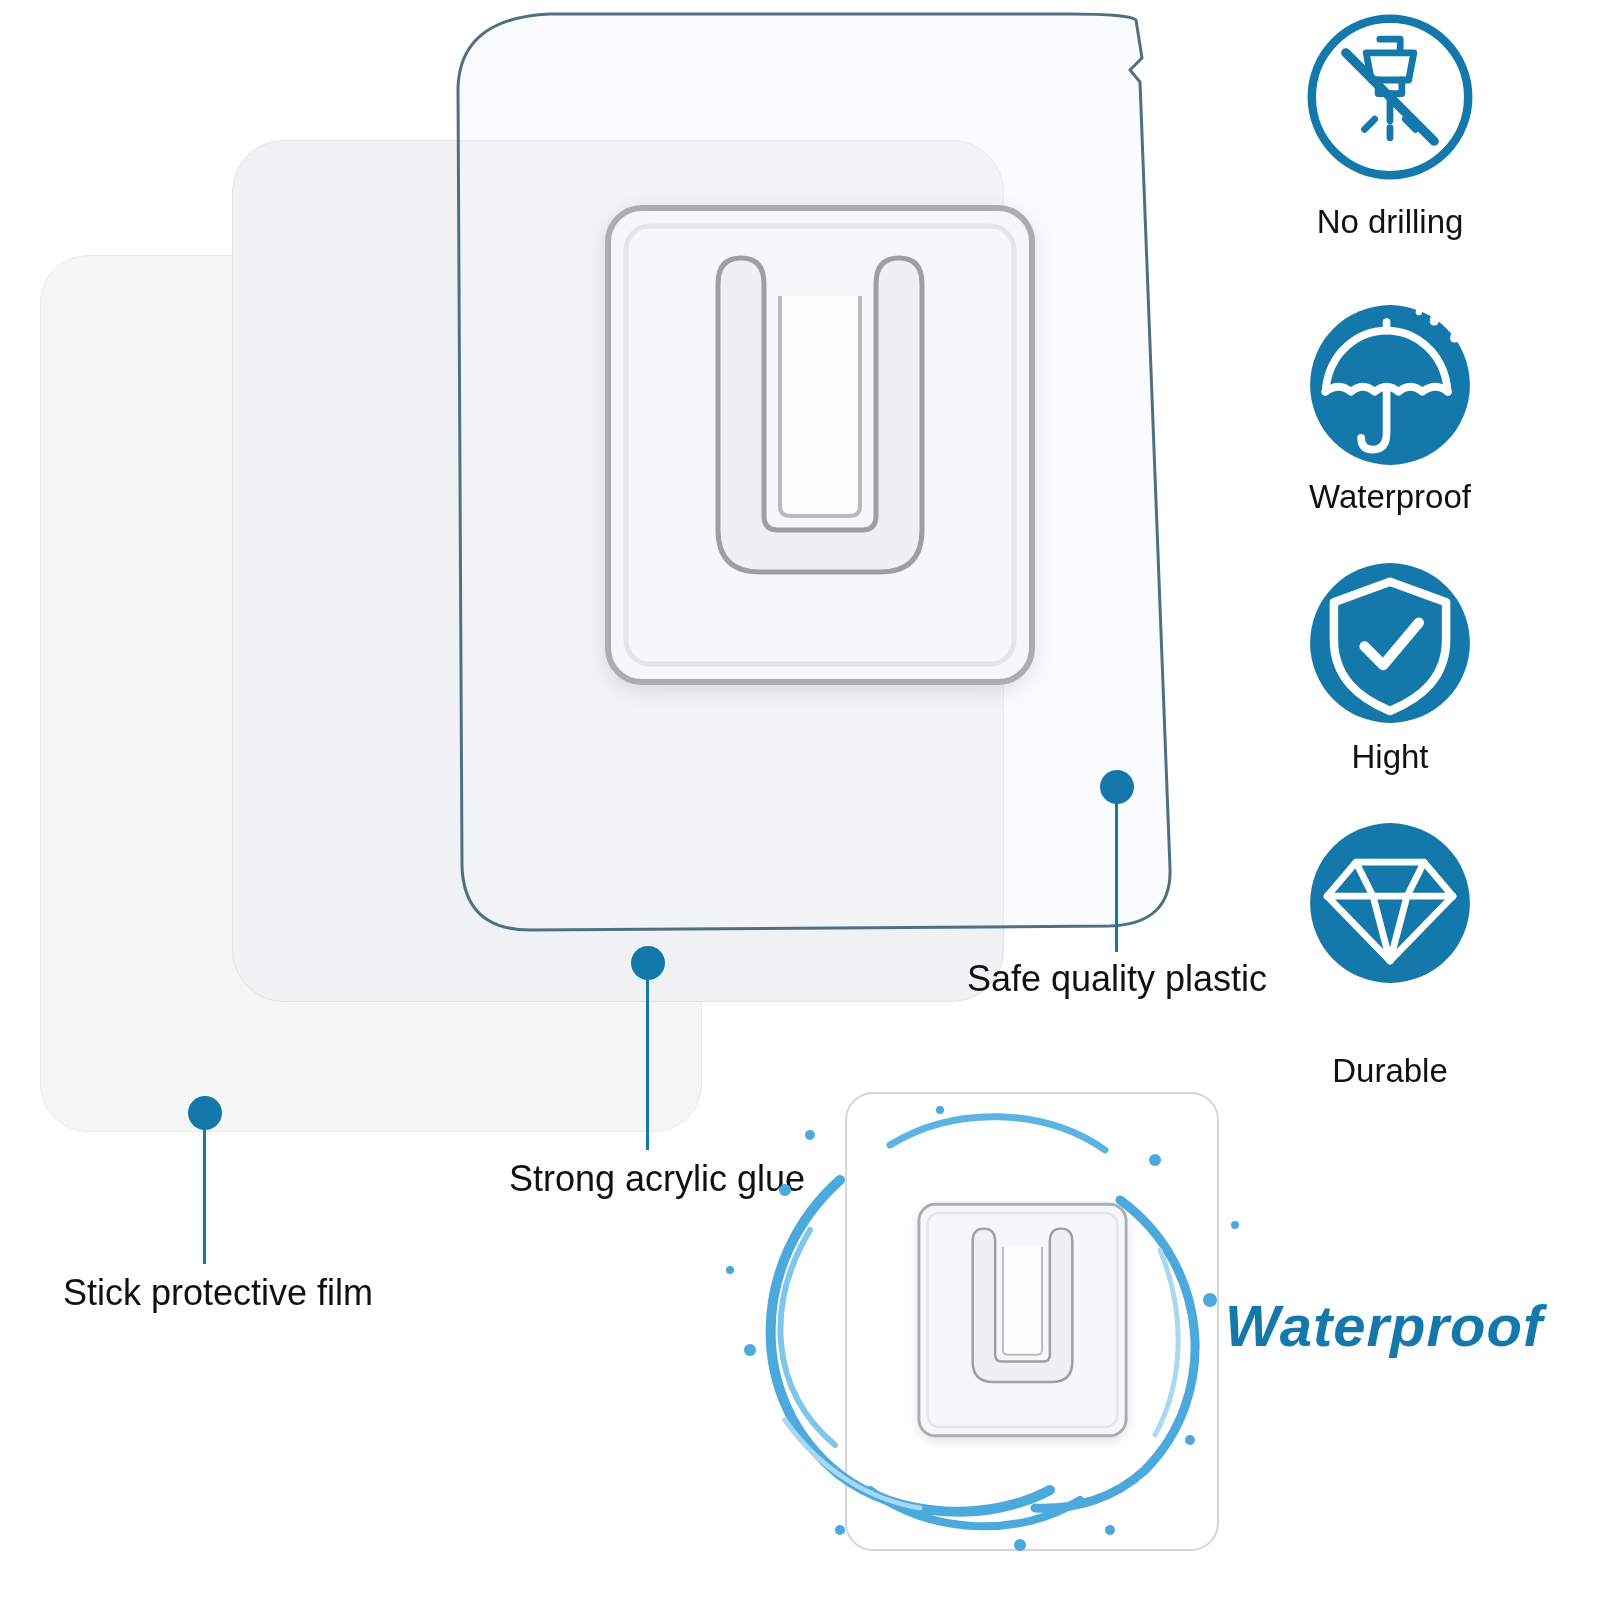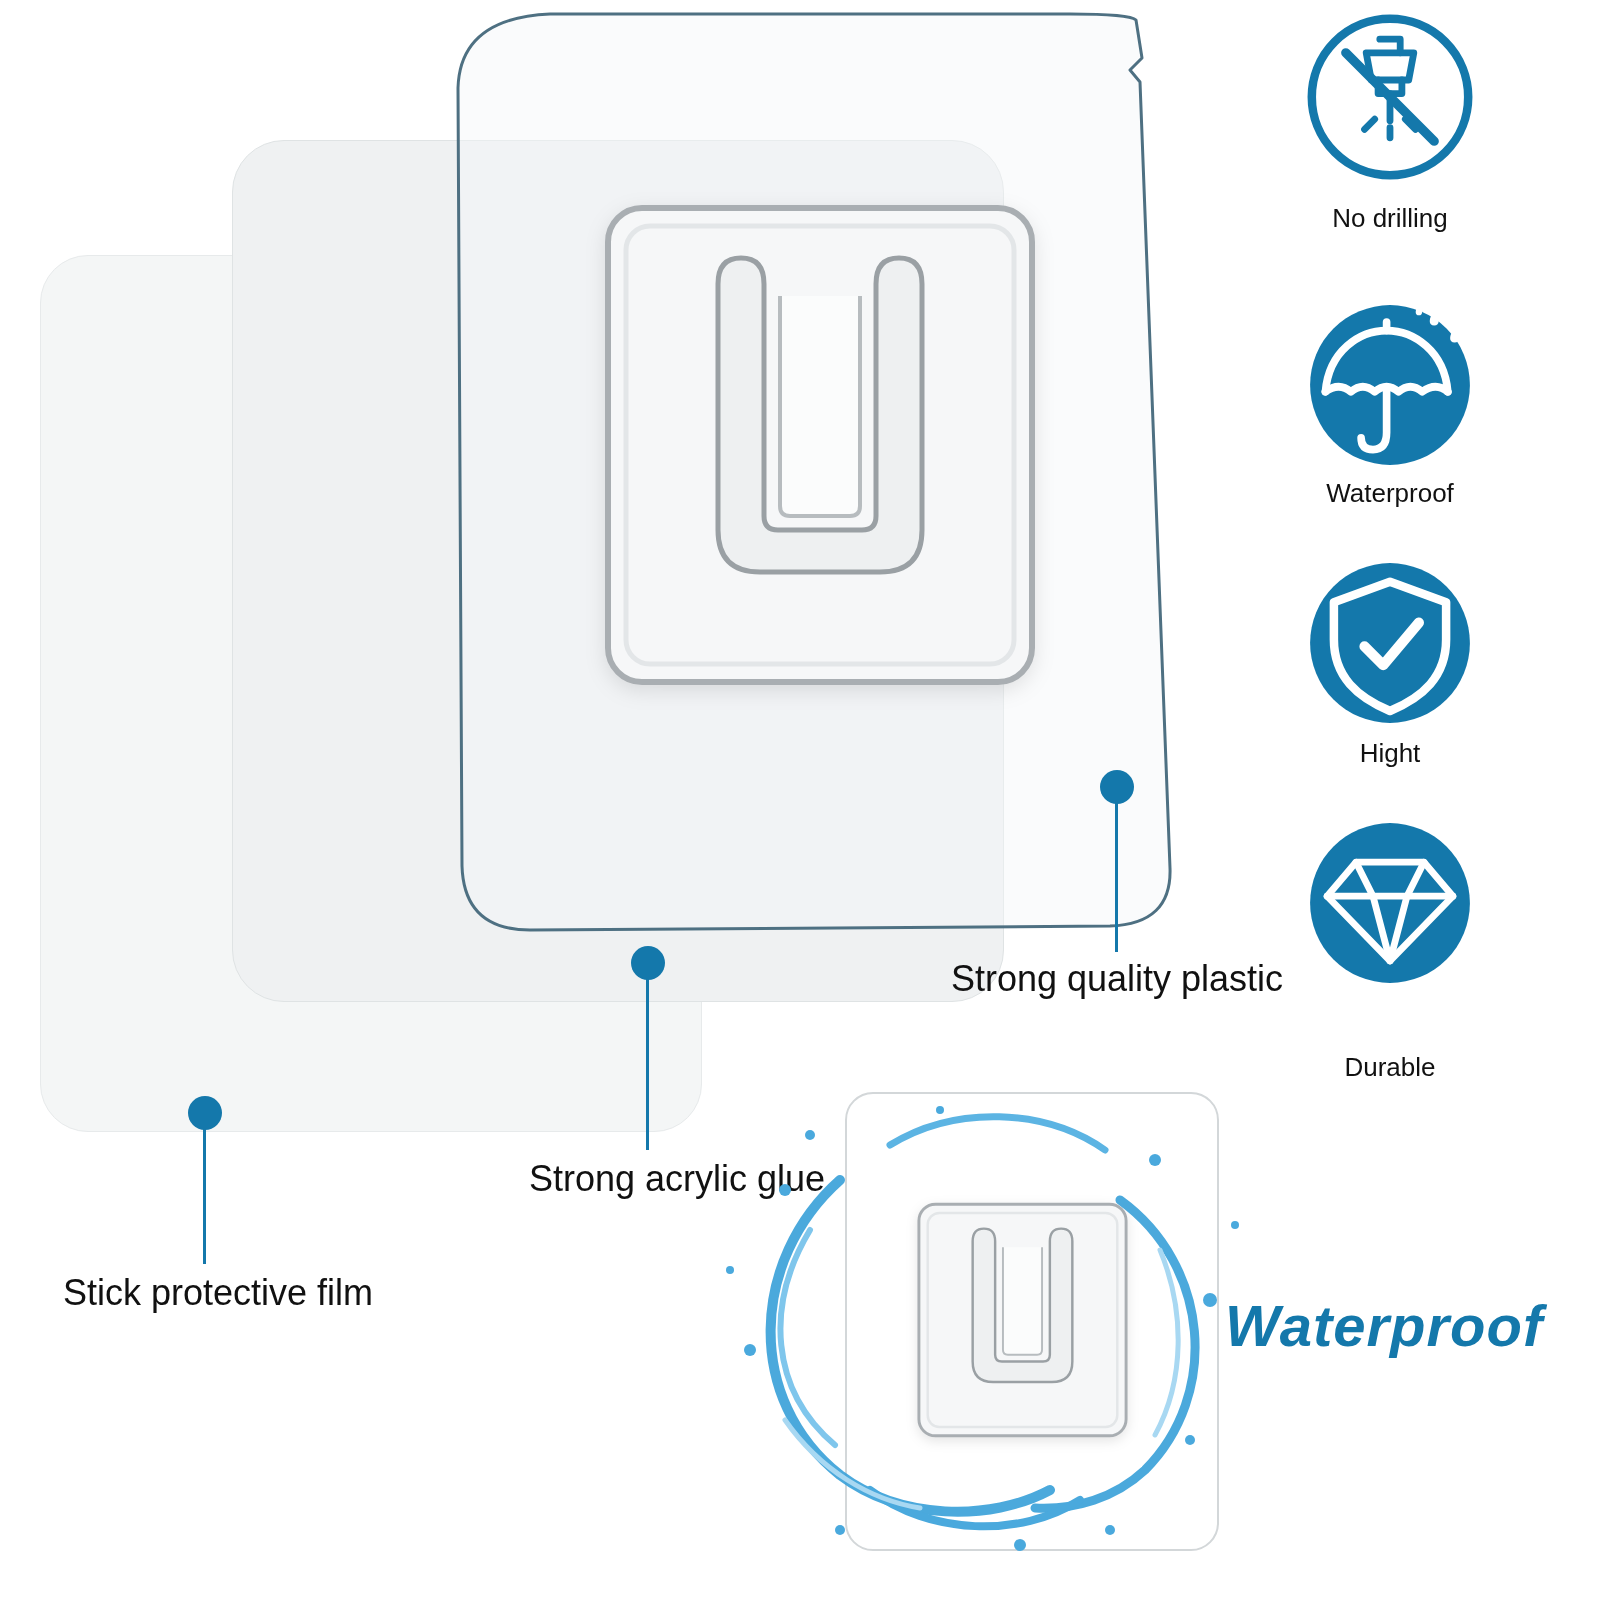--- a/index.html
+++ b/index.html
@@ -15,21 +15,21 @@
   .sheet-front{left:430px;top:8px;width:755px;height:928px;}
 
   
   .hook-big{left:600px;top:200px;width:440px;height:490px;filter:drop-shadow(0 6px 10px rgba(0,0,0,0.10));}
   .hook-small{left:915px;top:1200px;width:215px;height:240px;filter:drop-shadow(0 4px 6px rgba(0,0,0,0.10));}
   .sheet-small{left:845px;top:1092px;width:370px;height:455px;border-radius:28px;
                border:2px solid #d3d7d9;background:#ffffff;}
 
   
   .badge-circle{width:170px;height:170px;}
-  .badge-label{left:1290px;width:200px;text-align:center;font-size:26px;color:#111;}
+  .badge-label{left:1290px;width:200px;text-align:center;font-size:33px;color:#111;}
 
   
   .dot{width:34px;height:34px;border-radius:50%;background:#1478ab;}
   .cline{width:3px;background:#1478ab;}
   .callout-text{font-size:36px;color:#111;white-space:nowrap;transform:translateX(-50%);}
 
   .waterproof-big{left:1225px;top:1292px;font-size:58px;font-weight:bold;font-style:italic;
                   color:#1478ab;letter-spacing:1px;}
 
   .splash{left:690px;top:1050px;width:580px;height:540px;}
@@ -100,25 +100,25 @@
       <path d="M30 26 L70 26 L87 46 L50 84 L13 46 Z"></path>
       <path d="M13 46 H87"></path>
       <path d="M30 26 L40 46 L50 84"></path>
       <path d="M70 26 L60 46 L50 84"></path>
     </g>
   </svg>
   <div class="abs badge-label" style="top:1052px">Durable</div>
 
   <div class="abs dot" style="left:1100px;top:770px"></div>
   <div class="abs cline" style="left:1115px;top:800px;height:152px"></div>
-  <div class="abs callout-text" style="left:1117px;top:958px">Strong quality plastic</div>
+  <div class="abs callout-text" style="left:1117px;top:958px">Safe quality plastic</div>
 
   <div class="abs dot" style="left:631px;top:946px"></div>
   <div class="abs cline" style="left:646px;top:978px;height:172px"></div>
-  <div class="abs callout-text" style="left:677px;top:1158px">Strong acrylic glue</div>
+  <div class="abs callout-text" style="left:657px;top:1158px">Strong acrylic glue</div>
 
   <div class="abs dot" style="left:188px;top:1096px"></div>
   <div class="abs cline" style="left:203px;top:1128px;height:136px"></div>
   <div class="abs callout-text" style="left:218px;top:1272px">Stick protective film</div>
 
   <div class="abs sheet-small"></div>
   <svg class="abs hook-small" viewBox="0 0 440 490">
     <use href="#hookSym"></use>
   </svg>
 

